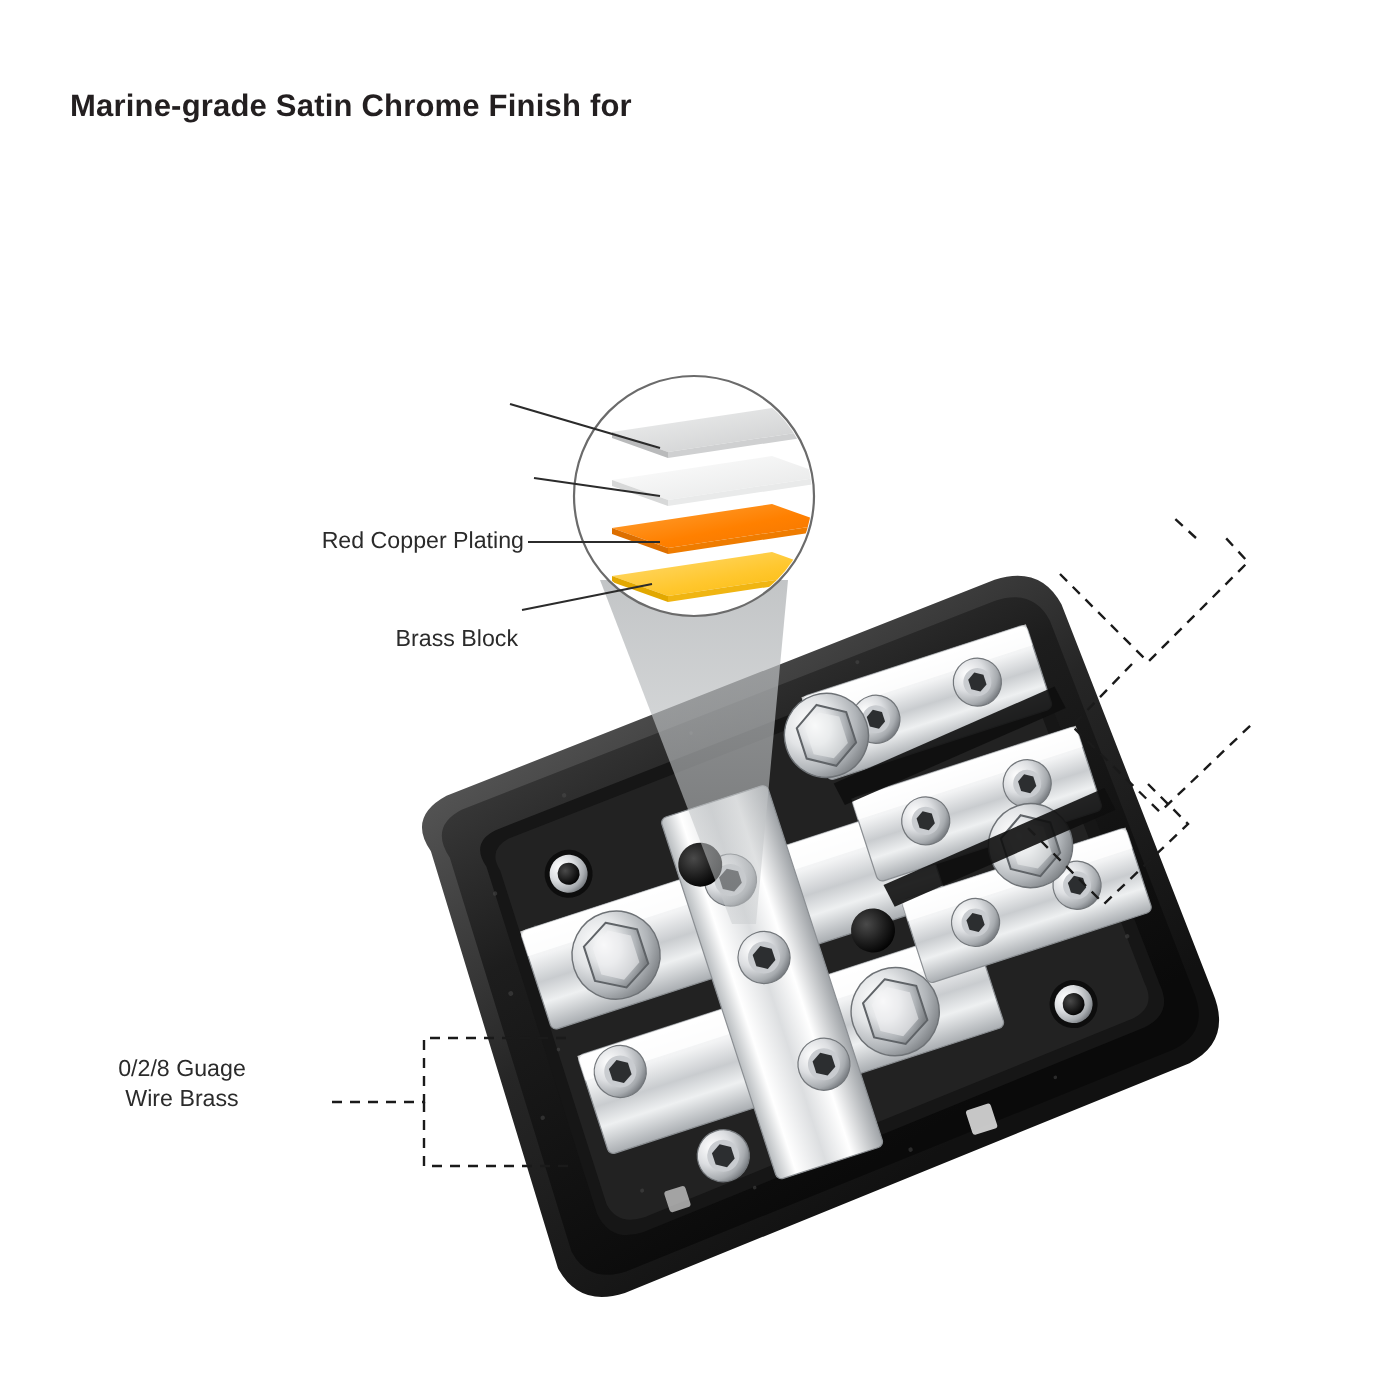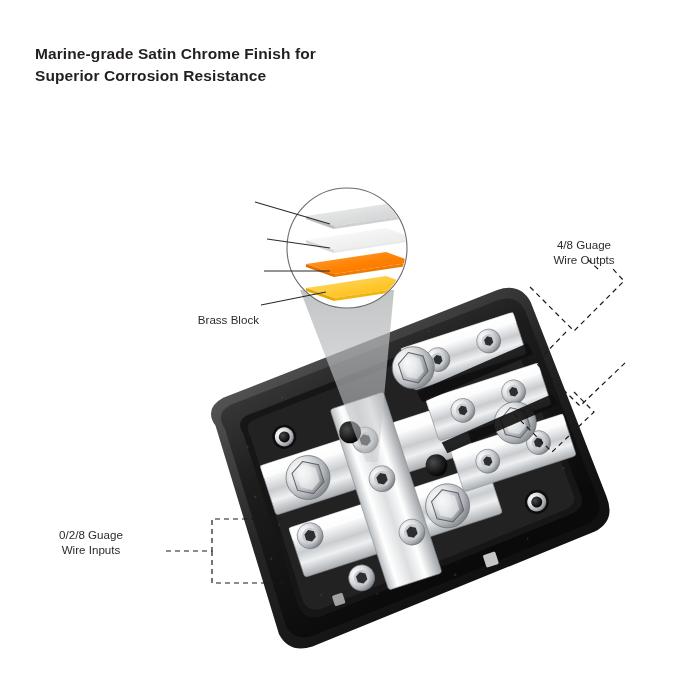--- a/index.html
+++ b/index.html
@@ -31,21 +31,20 @@
   .ovl.top{z-index:40;}
   .ovl.btm{z-index:5;}
 </style>
 </head>
 <body>
 
 <div id="stage">
 
   <div class="title">
     <span>Marine-grade Satin Chrome Finish for</span>
-    <span class="l2">Superior Corrosion Resistance</span>
   </div>
 
   <svg class="ovl btm" viewBox="0 0 700 700">
     <defs>
       <linearGradient id="chromeV" x1="0" y1="0" x2="0" y2="1">
         <stop offset="0%" stop-color="#ffffff"></stop>
         <stop offset="28%" stop-color="#f2f3f4"></stop>
         <stop offset="52%" stop-color="#c9cccf"></stop>
         <stop offset="72%" stop-color="#eef0f1"></stop>
         <stop offset="100%" stop-color="#a9adb1"></stop>
@@ -300,42 +299,39 @@
     </g>
 
     <g stroke="#2b2b2b" stroke-width="1.1" fill="none">
       <line x1="255" y1="202" x2="330" y2="224"></line>
       <line x1="267" y1="239" x2="330" y2="248"></line>
       <line x1="264" y1="271" x2="330" y2="271"></line>
       <line x1="261" y1="305" x2="326" y2="292"></line>
     </g>
   </svg>
 
+  <div class="lbl r" style="left:65px;top:263px;width:197px;">Red Copper Plating</div>
   <div class="lbl r" style="left:65px;top:312px;width:194px;">Brass Block</div>
 
   <svg class="ovl top" viewBox="0 0 700 700">
     <g stroke="#1a1a1a" stroke-width="1.2" fill="none" stroke-dasharray="5,4">
 
       <g>
         <polyline points="530,287 574,331 624,281 612,268"></polyline>
         <polyline points="566,332 536,363 580,406 626,362"></polyline>
         <polyline points="574,392 594,412 552,452 514,414"></polyline>
         <line x1="598" y1="269" x2="586" y2="258"></line>
       </g>
 
       <g>
         <polyline points="166,551 212,551 212,519 286,519"></polyline>
         <polyline points="212,551 212,583 286,583"></polyline>
       </g>
     </g>
   </svg>
 
-  <div class="lbl c" style="left:524px;top:237px;width:120px;">
-    <span>4/8 Guage</span><br>
-    <span>Wire Outpts</span>
-  </div>
 
   <div class="lbl c" style="left:18px;top:527px;width:146px;">
     <span>0/2/8 Guage</span><br>
-    <span>Wire Inputs</span>
+    <span>Wire Brass</span>
   </div>
 
 </div>
 
 </body></html>

